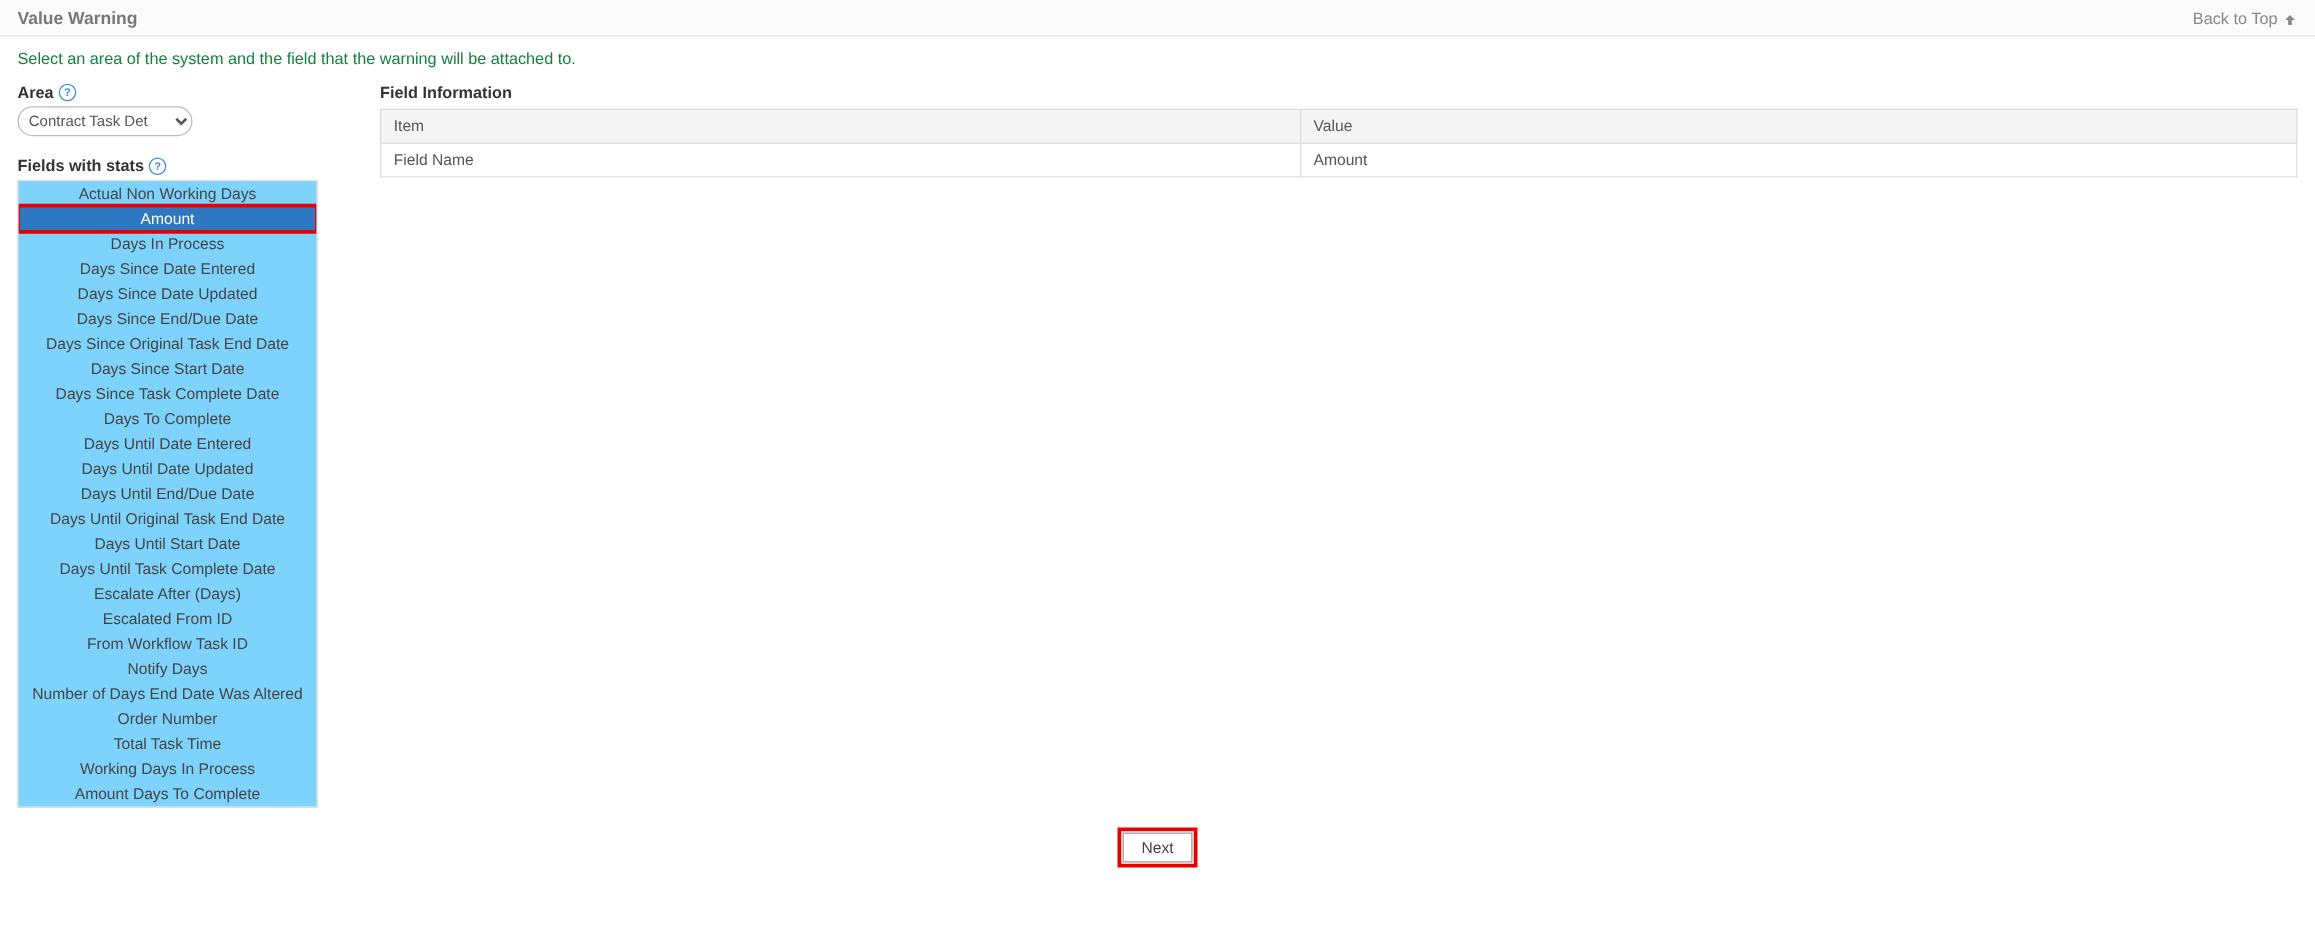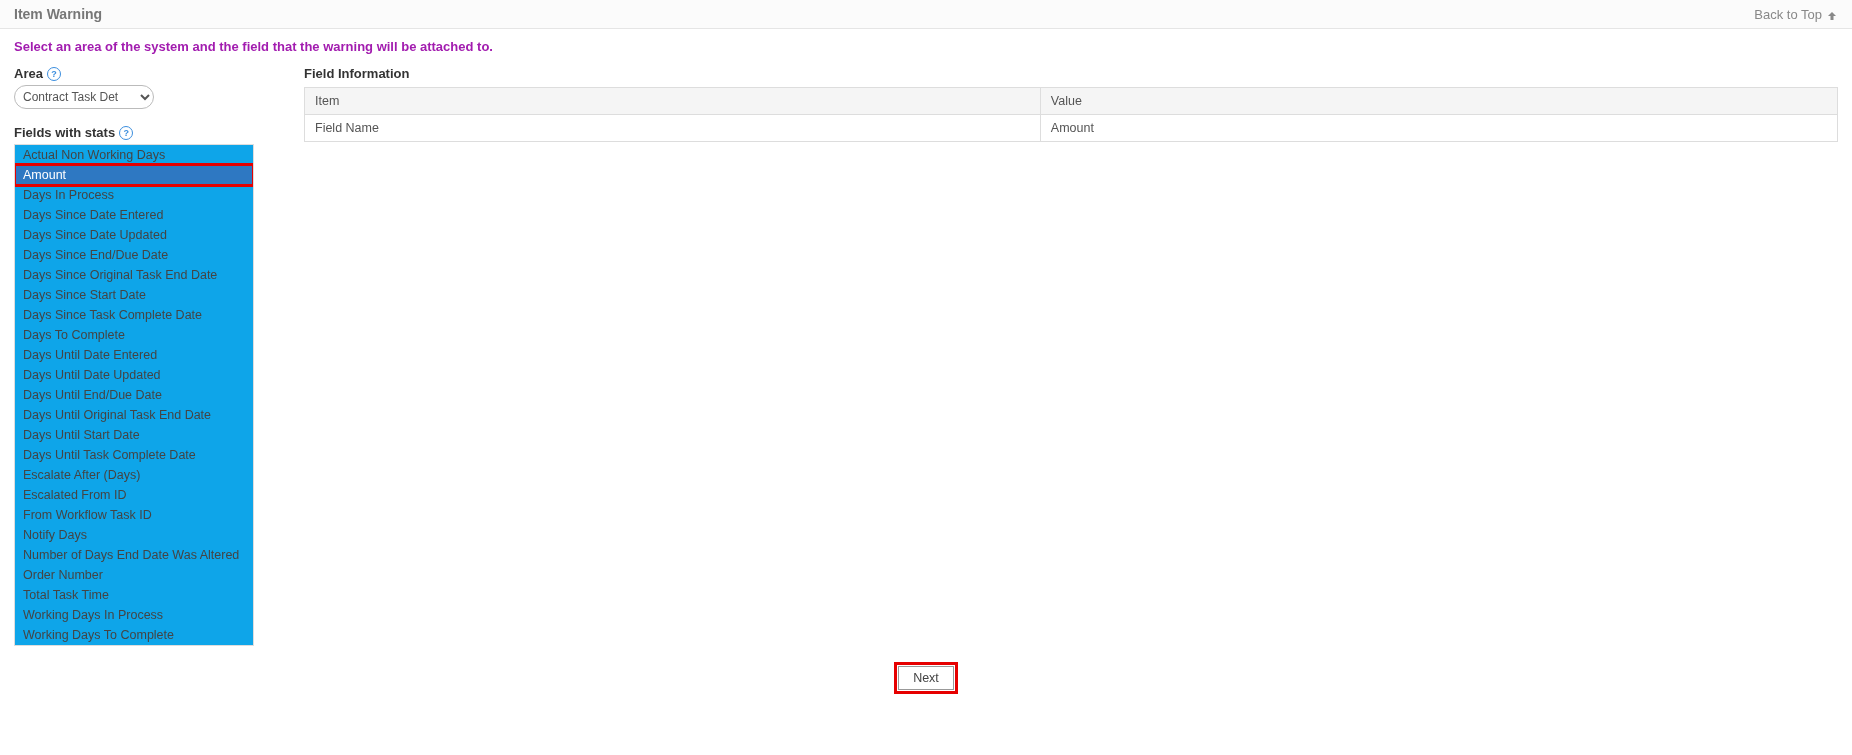--- a/index.html
+++ b/index.html
@@ -30,22 +30,21 @@
     align-items: flex-end;
     gap: 4px;
   }
   .back-to-top svg { width: 12px; height: 12px; fill: #888; }
   .content {
     padding: 10px 14px;
   }
   .instruction {
     font-size: 13px;
     margin-bottom: 12px;
-    color: #a21caf;
-    font-weight: bold;
+    color: #15803d;
   }
   .columns {
     display: flex;
     gap: 40px;
     align-items: flex-start;
   }
   .left-col { width: 250px; flex-shrink: 0; }
   .right-col { flex: 1; }
   .field-label {
     font-weight: bold;
@@ -69,22 +68,23 @@
     padding: 3px 4px;
     font-size: 12px;
     border: 1px solid #bbb;
     border-radius: 12px;
     background: #fff;
     color: #555;
     margin-bottom: 16px;
   }
   .fields-list {
     border: 1px solid #ddd;
-    background: #0ea5e9;
+    background: #7dd3fc;
     width: 240px;
+    text-align: center;
   }
   .fields-list-inner {
     max-height: 640px;
     overflow-y: auto;
   }
   .field-item {
     padding: 3px 8px;
     font-size: 12.5px;
     color: #444;
     cursor: pointer;
@@ -135,21 +135,21 @@
     border: 1px solid #999;
     cursor: pointer;
     outline: 3px solid #e60000;
     outline-offset: 1px;
   }
 </style>
 </head>
 <body>
 
 <div class="header-bar">
-  <div class="header-title">Item Warning</div>
+  <div class="header-title">Value Warning</div>
   <div class="back-to-top">
     <span>Back to Top</span>
     <svg viewBox="0 0 24 24">
         <path d="M12 4l-8 8h5v8h6v-8h5z"></path>
       </svg>
   </div>
 </div>
 
 <div class="content">
   <div class="instruction">Select an area of the system and the field that the warning will be attached to.</div>
@@ -188,21 +188,21 @@
             <div class="field-item">Days Until Start Date</div>
             <div class="field-item">Days Until Task Complete Date</div>
             <div class="field-item">Escalate After (Days)</div>
             <div class="field-item">Escalated From ID</div>
             <div class="field-item">From Workflow Task ID</div>
             <div class="field-item">Notify Days</div>
             <div class="field-item">Number of Days End Date Was Altered</div>
             <div class="field-item">Order Number</div>
             <div class="field-item">Total Task Time</div>
             <div class="field-item">Working Days In Process</div>
-            <div class="field-item">Working Days To Complete</div>
+            <div class="field-item">Amount Days To Complete</div>
           </div>
       </div>
 
     </div>
 
     <div class="right-col">
       <div class="section-title">Field Information</div>
       <table class="info-table">
         <thead>
           <tr>

